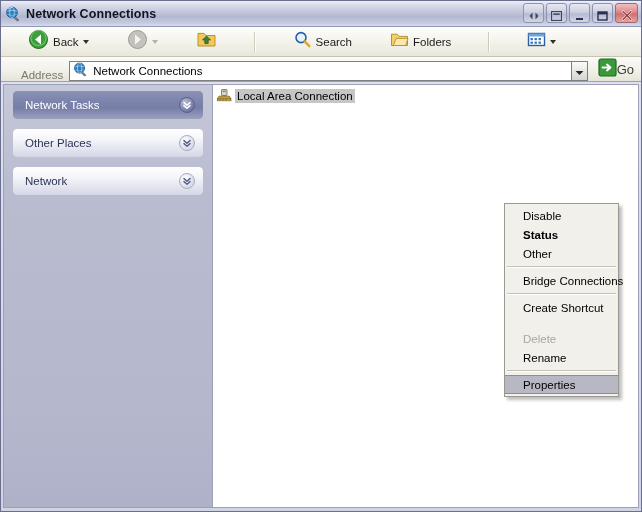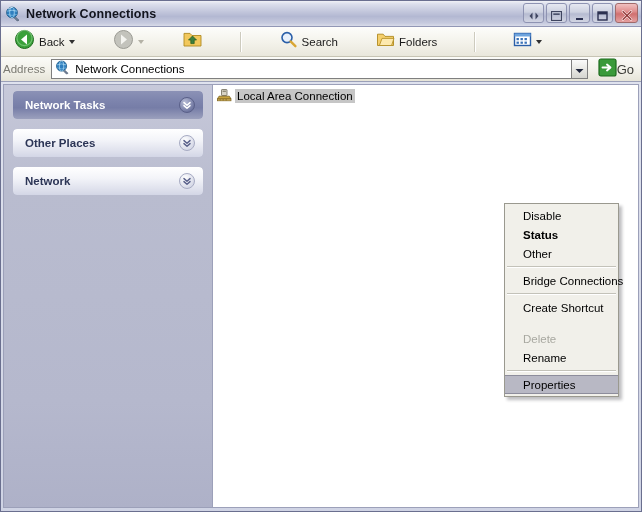--- a/index.html
+++ b/index.html
@@ -101,21 +101,21 @@
   }
 
   
   #toolbar {
     height: 30px;
     flex: 0 0 30px;
     background: linear-gradient(to bottom, #fdfdfb 0%, #f3f2ea 55%, #e9e7dc 100%);
     border-bottom: 1px solid #c7c4b4;
     display: flex;
     align-items: center;
-    padding-left: 8px;
+    padding-left: 22px;
     box-sizing: border-box;
     gap: 28px;
   }
   .tb-btn {
     display: flex;
     align-items: center;
     height: 24px;
     padding: 0 4px;
     border: 1px solid transparent;
     border-radius: 3px;
@@ -138,22 +138,22 @@
   }
   .caret.dim { border-top-color: #b4b2a6; }
 
   
   #addressbar {
     height: 28px;
     flex: 0 0 24px;
     background: linear-gradient(to bottom, #fbfbf8 0%, #f1f0e8 60%, #e6e4d8 100%);
     border-bottom: 1px solid #9ba0b8;
     display: flex;
-    align-items: center;
-    padding: 0 3px 0 2px;
+    align-items: flex-end;
+    padding: 0 3px 0 20px;
     box-sizing: border-box;
   }
   #address-label {
     font-size: 11.5px;
     color: #7b7a72;
     margin-right: 6px;
     white-space: nowrap;
   }
   #address-field {
     flex: 1 1 auto;
@@ -225,21 +225,21 @@
     border-radius: 4px;
     position: relative;
     cursor: default;
   }
   .panel-header.active {
     background: linear-gradient(to bottom, #8c92b6 0%, #7d84ad 35%, #767da7 60%, #9ba0bd 100%);
   }
   .panel-header.inactive {
     background: linear-gradient(to bottom, #ffffff 0%, #f3f4f9 40%, #e1e3ee 75%, #d3d6e6 100%);
   }
-  .panel-title { font-size: 11.5px; font-weight: bold; white-space: nowrap; }
+  .panel-title { font-size: 11.5px; font-weight: normal; white-space: nowrap; }
   .panel-header.active .panel-title { color: #ffffff; }
   .panel-header.inactive .panel-title { color: #2c3556; }
   .chev-btn {
     position: absolute;
     right: 8px; top: 6px;
     width: 16px; height: 16px;
     border-radius: 50%;
     display: flex; align-items: center; justify-content: center;
   }
   .chev-btn.active {

